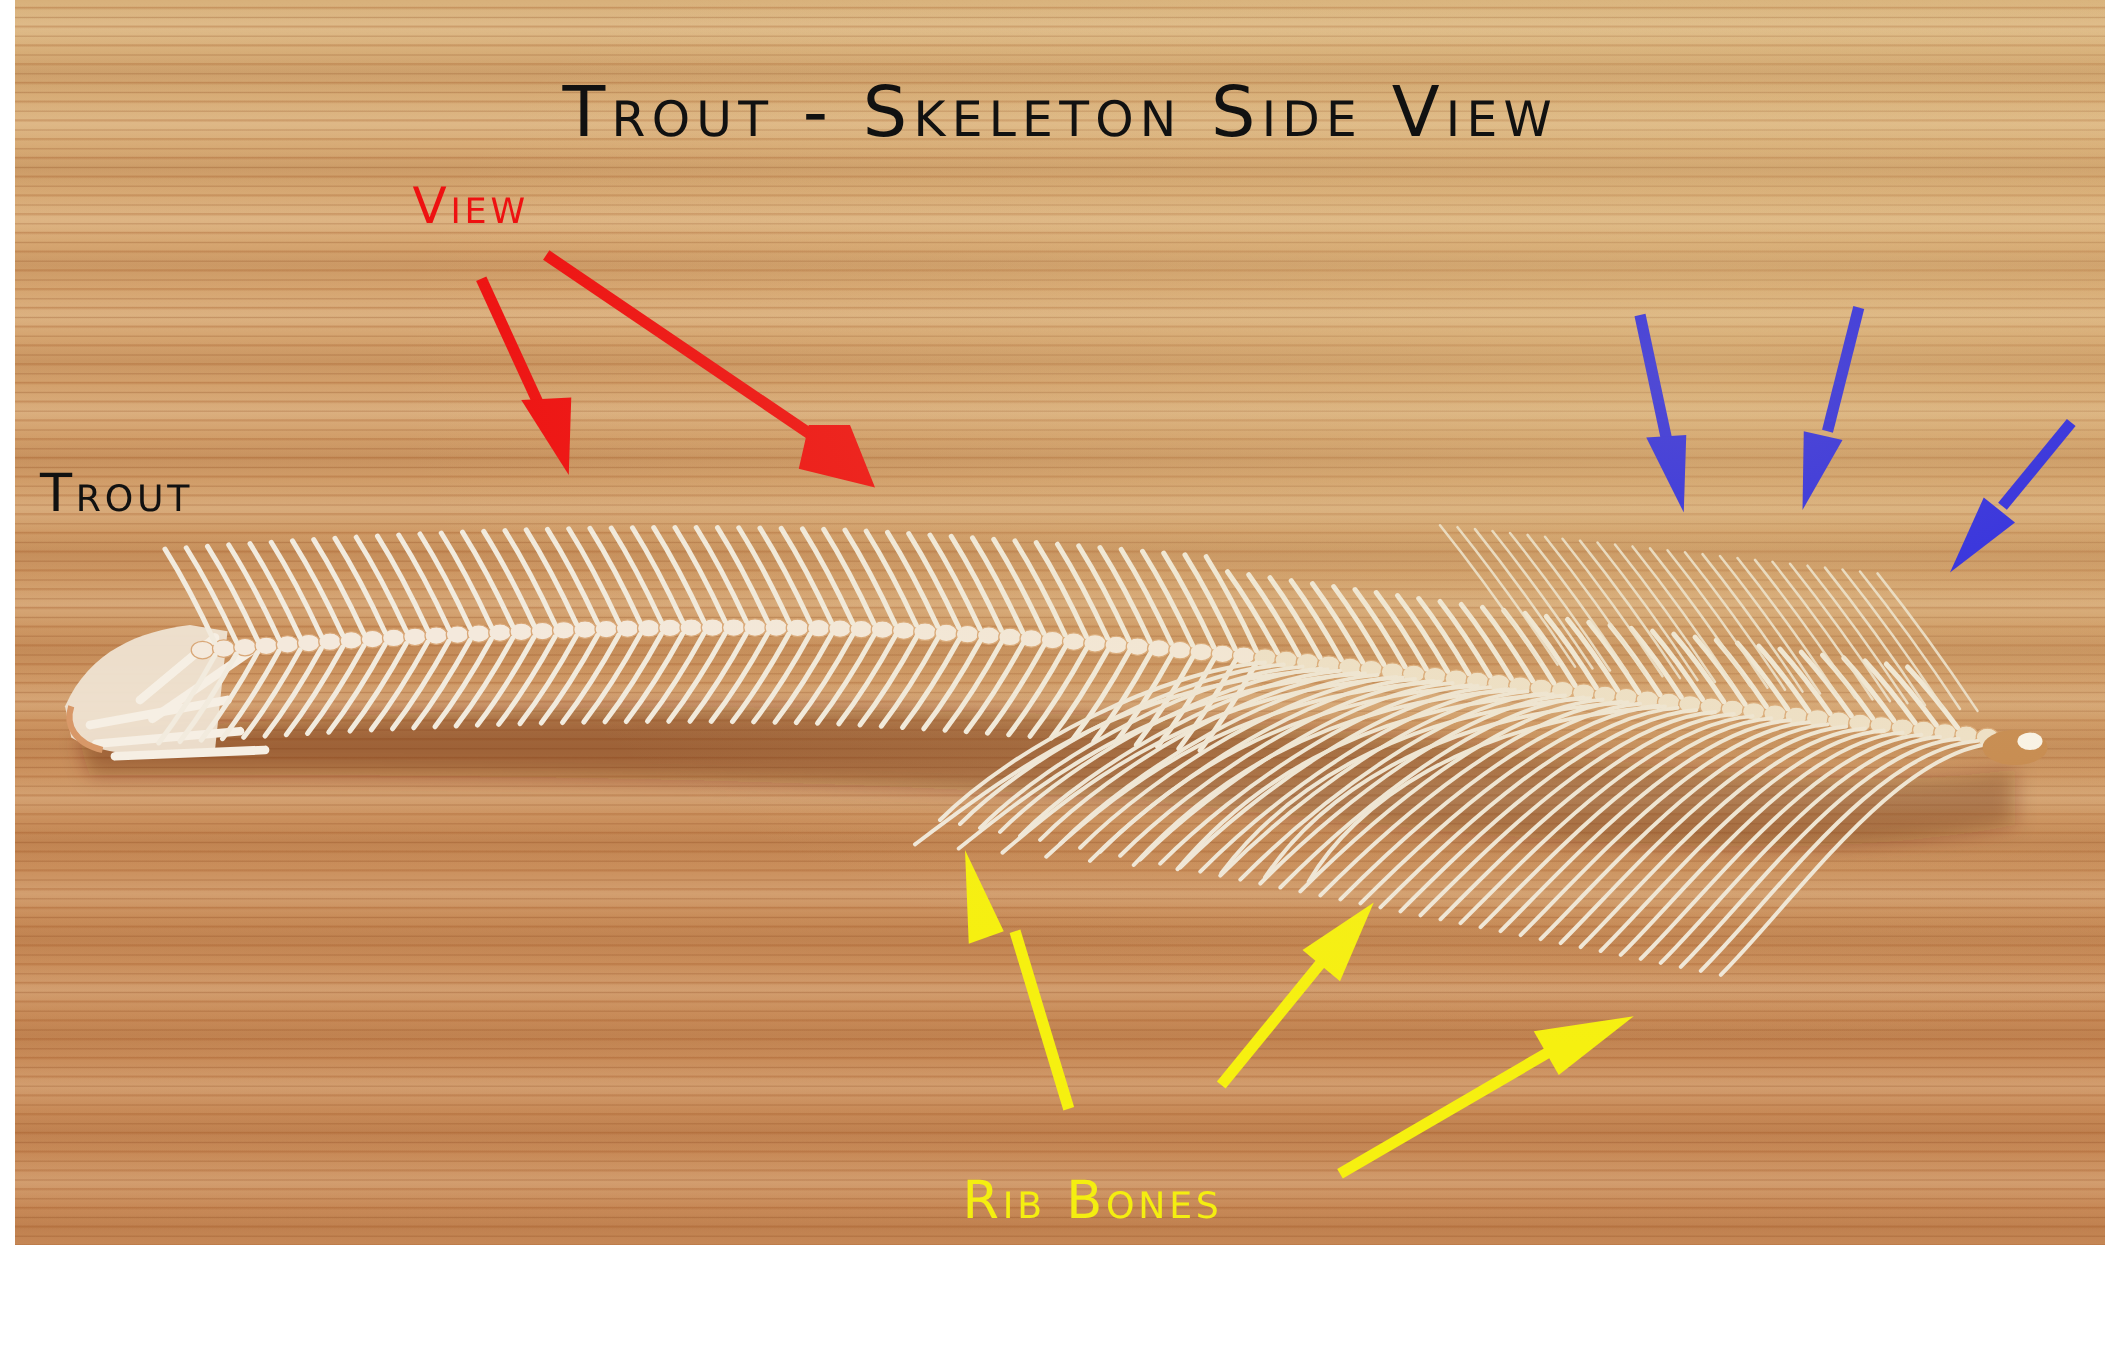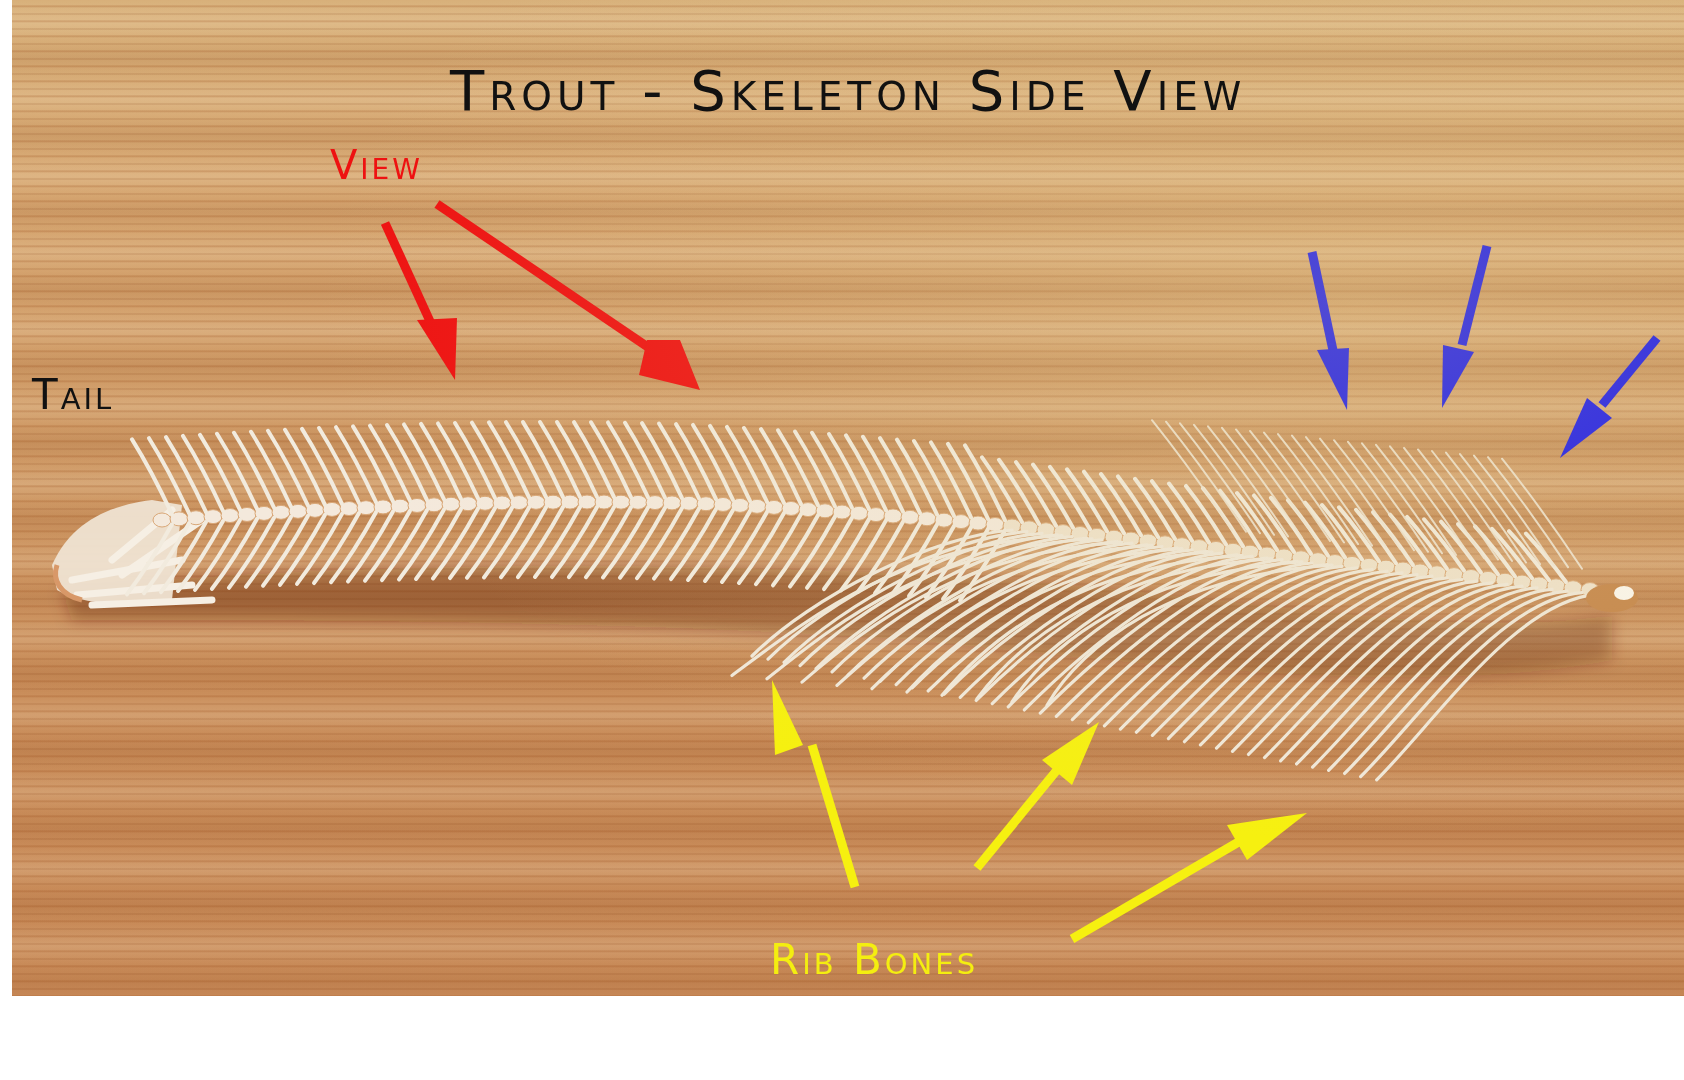--- a/index.html
+++ b/index.html
@@ -386,16 +386,16 @@
       <line x1="843" y1="887" x2="800" y2="745" stroke-width="9"></line>
       <polygon points="763,755 791,745 760,680" stroke="none"></polygon>
       <line x1="965" y1="868" x2="1045" y2="770" stroke-width="9"></line>
       <polygon points="1030,760 1060,785 1087,722" stroke="none"></polygon>
       <line x1="1060" y1="939" x2="1230" y2="840" stroke-width="9"></line>
       <polygon points="1215,825 1235,860 1295,813" stroke="none"></polygon>
     </g>
   </svg>
 
   <div id="title" class="label">Trout - Skeleton Side View</div>
-  <div id="tail" class="label">Tail</div>
+  <div id="tail" class="label">Trout</div>
   <div id="spine" class="label">View</div>
   <div id="rib" class="label">Rib Bones</div>
 </div>
 
 </body></html>

